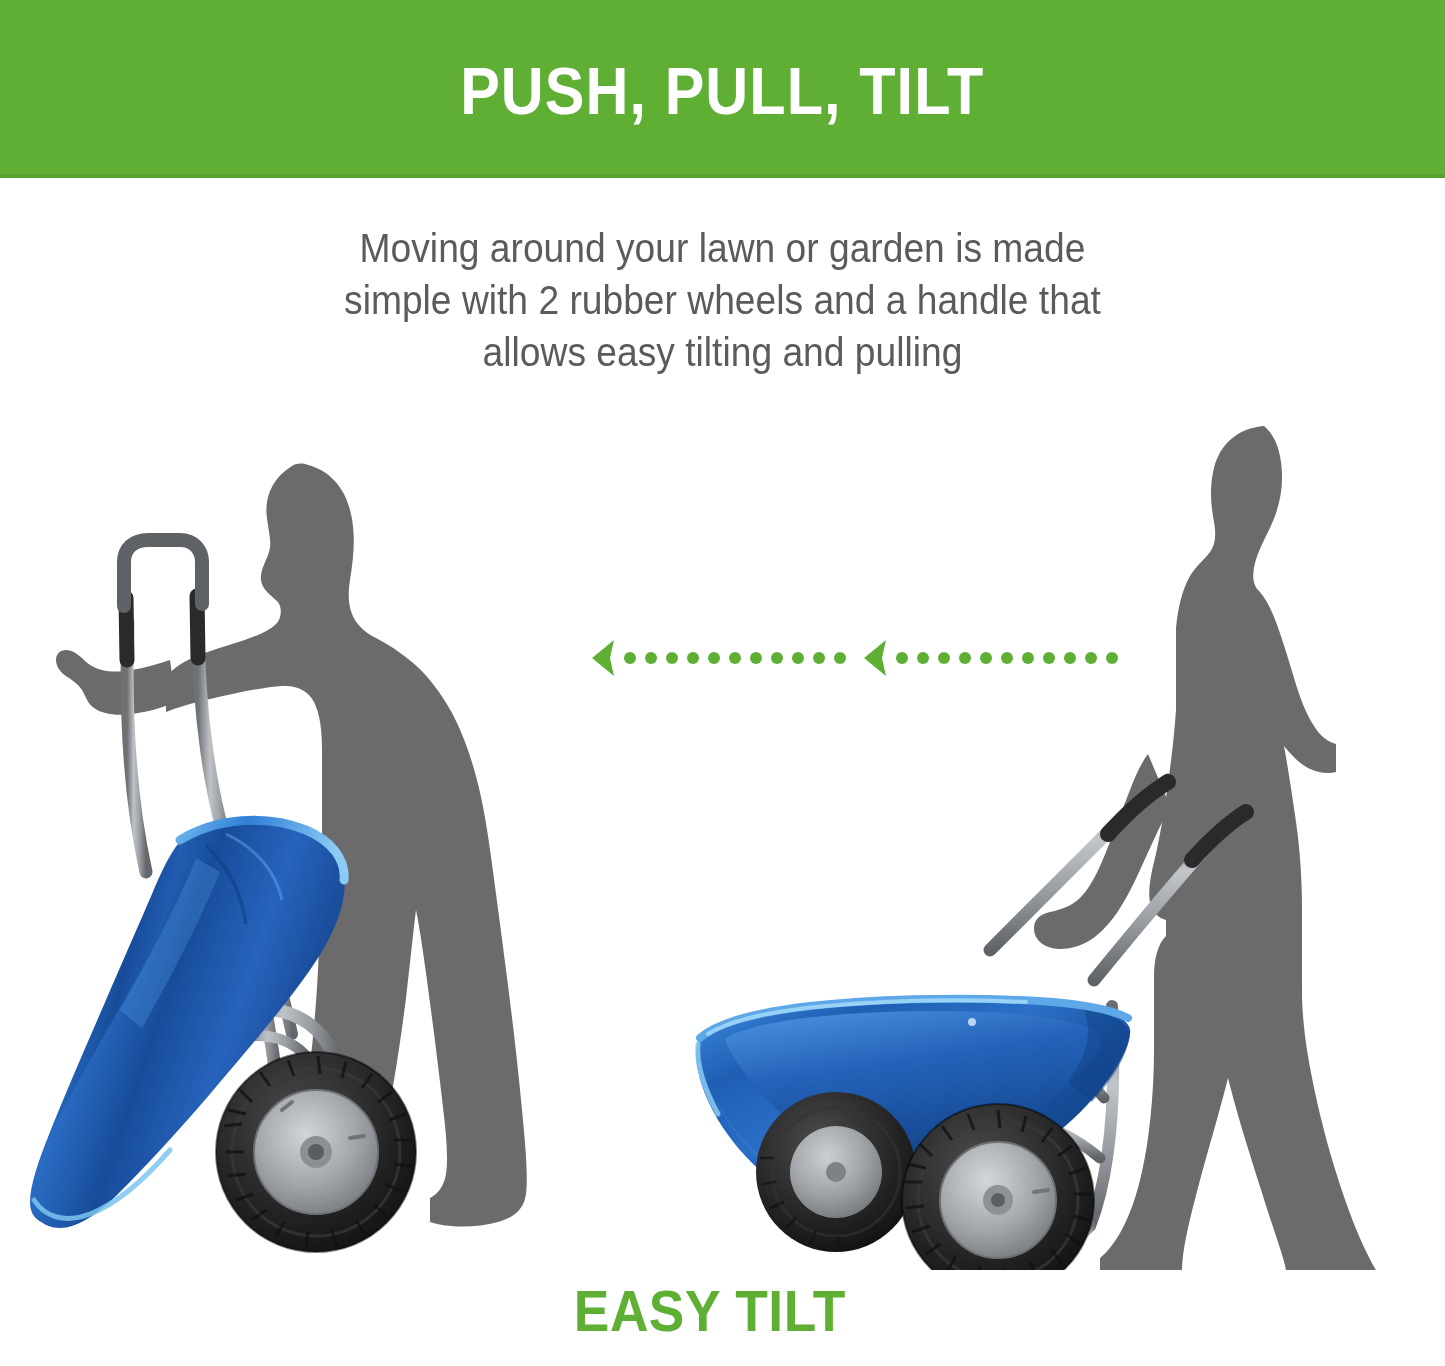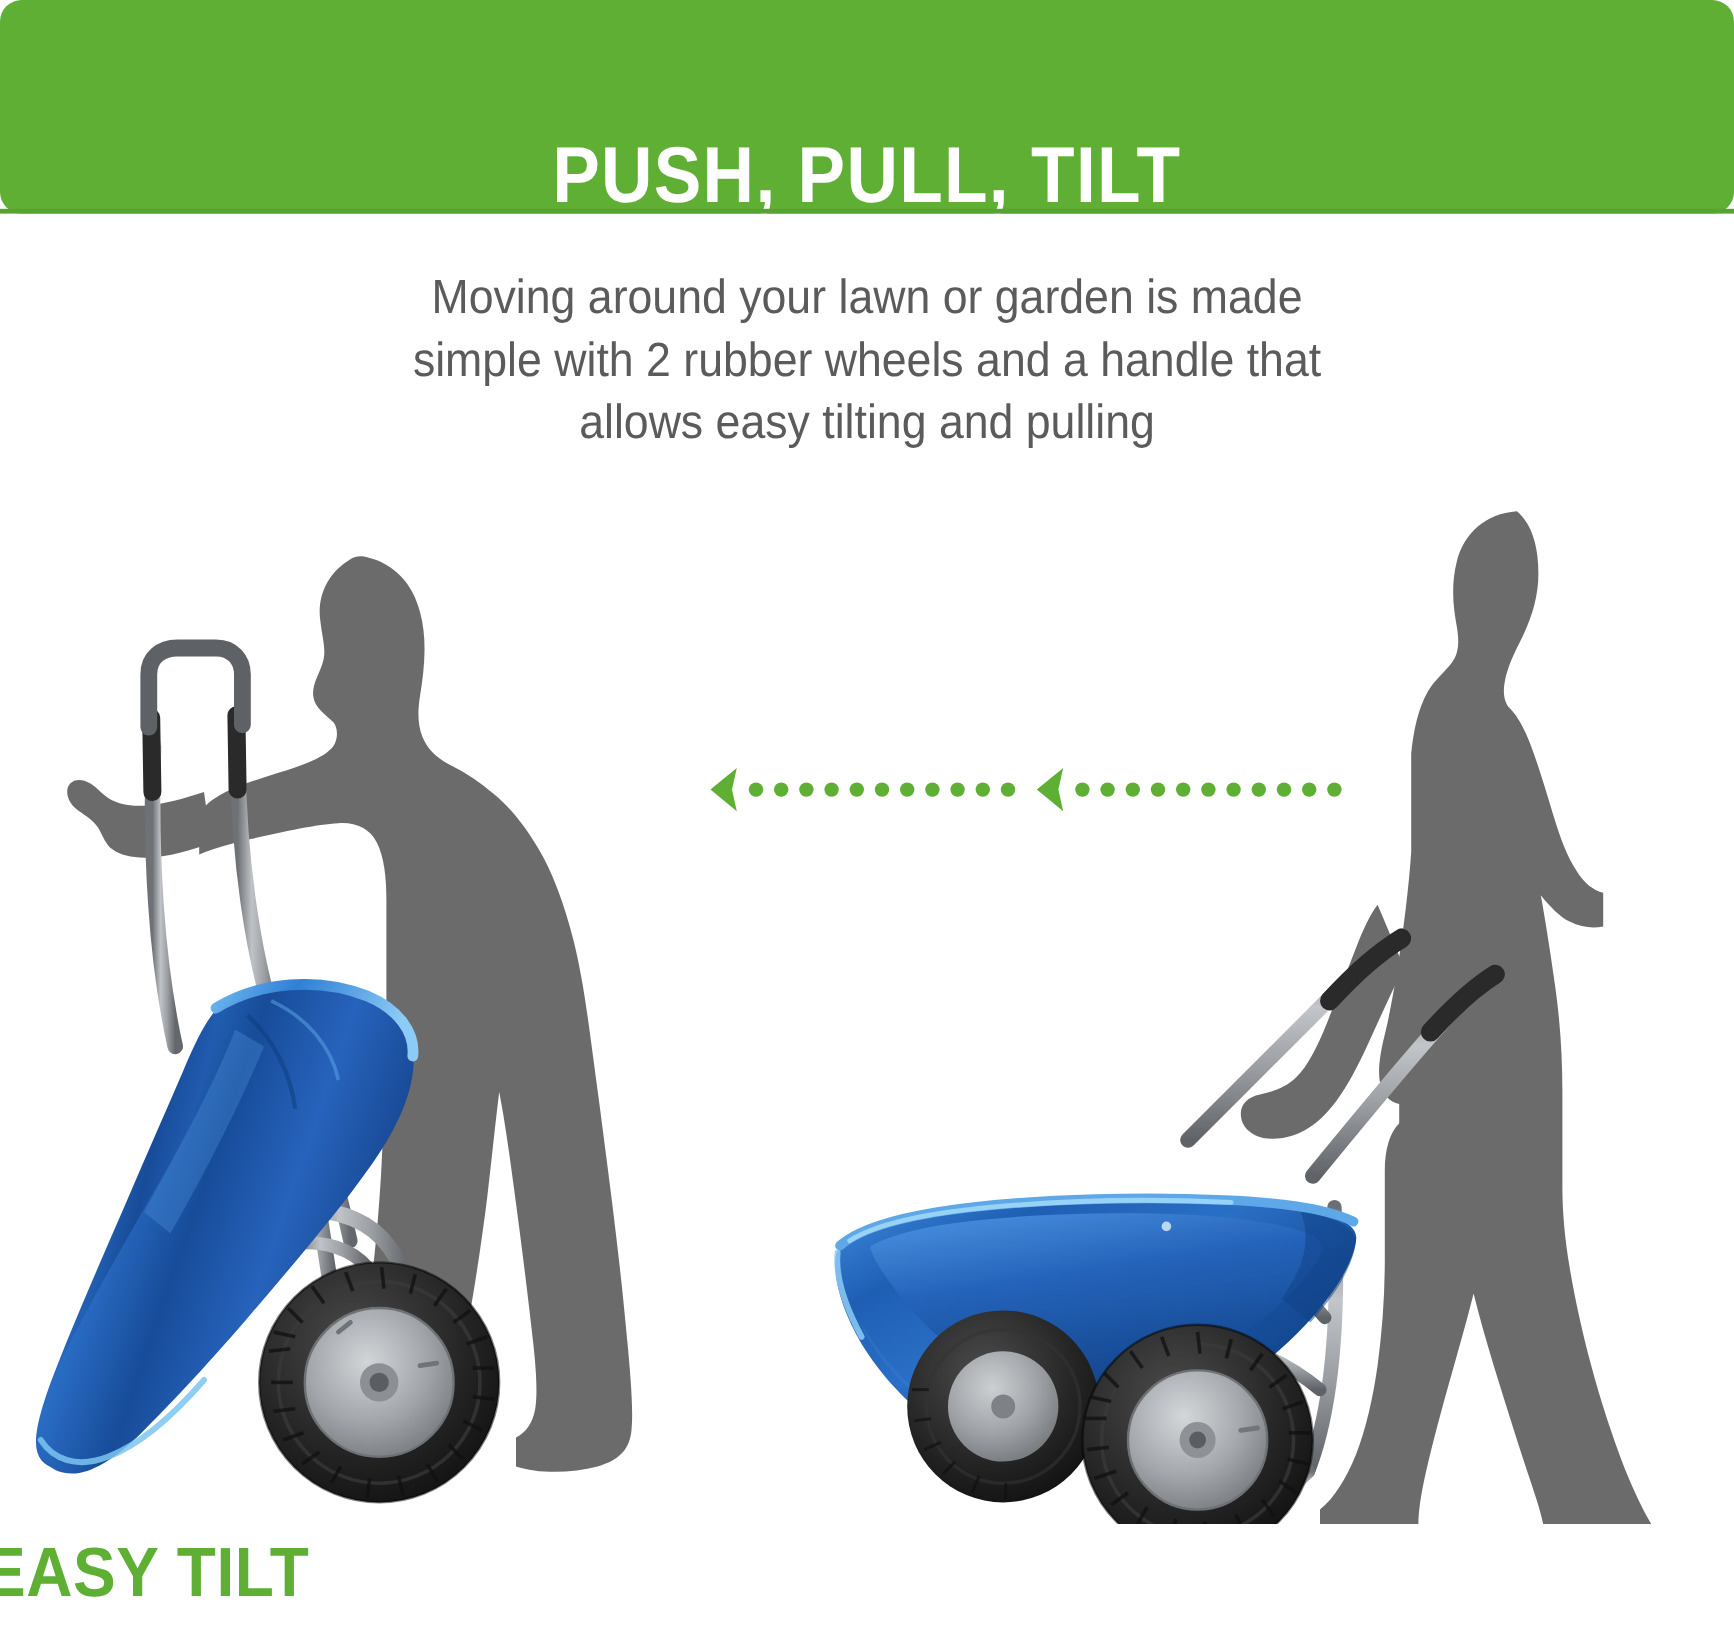--- a/index.html
+++ b/index.html
@@ -8,21 +8,21 @@
     background:#ffffff;
     font-family:"Liberation Sans", sans-serif;
     overflow:hidden;
   }
   .page { position:relative; width:1445px; height:1366px; background:#fff; }
 
   
   .header-band {
     position:absolute; left:0; top:0; width:1445px; height:178px;
     background:#5FAF35;
-    display:flex; align-items:flex-end; justify-content:center;border-radius:18px;
+    display:flex; align-items:center; justify-content:center;
   }
   .header-band::after{
     content:""; position:absolute; left:0; bottom:0; width:100%; height:4px;
     background:#57a231;
   }
   .header-title {
     color:#ffffff;
     font-family:"Liberation Sans Narrow","Liberation Sans",sans-serif;
     font-weight:bold;
     font-size:66px;
@@ -58,21 +58,21 @@
   .arrow-row {
     position:absolute; left:560px; top:628px; width:560px; height:60px;
   }
   .arrow-row svg { display:block; width:100%; height:100%; }
 
   
   .captions {
     position:absolute; left:0; top:1282px; width:1445px; height:84px;
     display:flex;
   }
-  .caption-cell { flex:1 1 50%; display:flex; align-items:flex-start; justify-content:flex-start;margin-left:36px; }
+  .caption-cell { flex:1 1 50%; display:flex; align-items:flex-start; justify-content:center;margin-left:36px; }
   .caption-text {
     color:#5FAF35;
     font-family:"Liberation Sans Narrow","Liberation Sans",sans-serif;
     font-weight:bold;
     font-size:58px;
     letter-spacing:0.5px;
     white-space:nowrap;
     transform:scaleX(0.92);
     transform-origin:center top;
     line-height:1;

